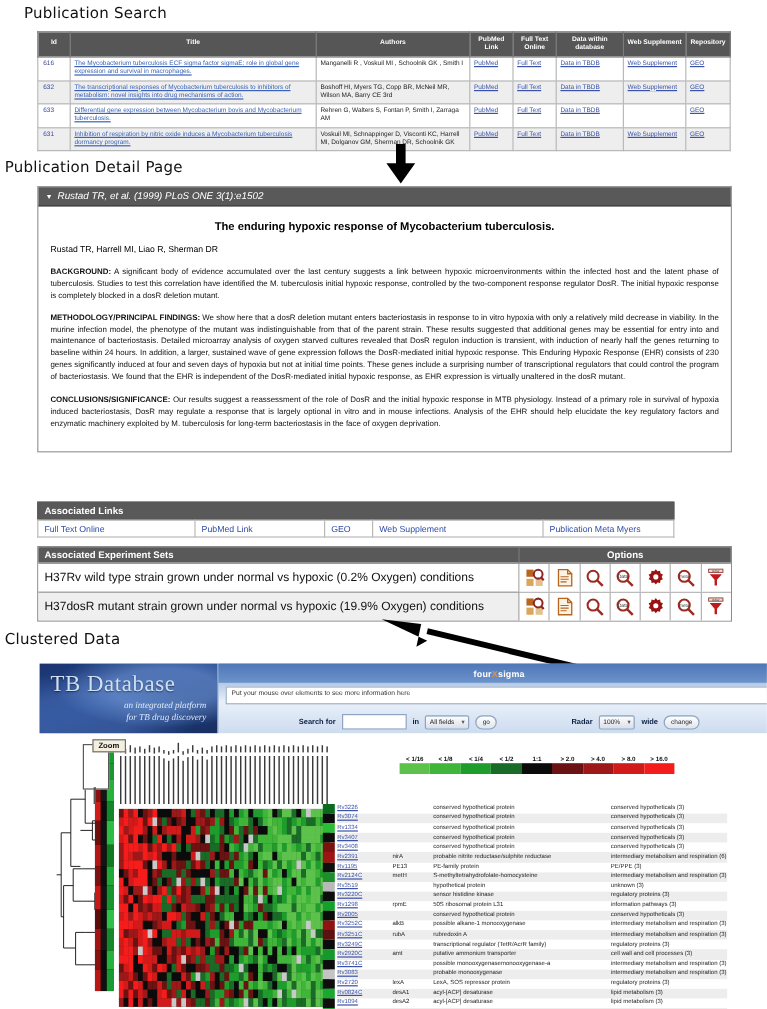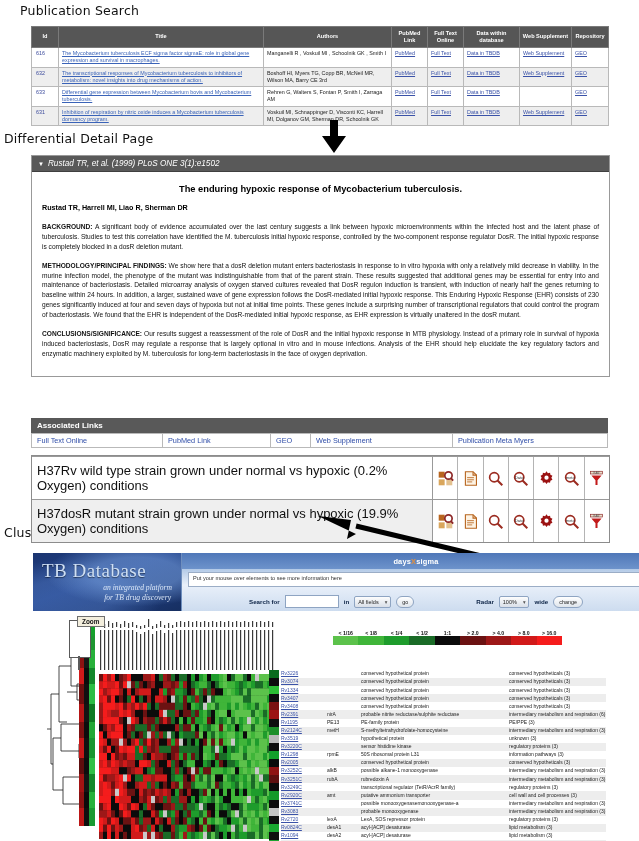--- a/index.html
+++ b/index.html
@@ -35,42 +35,42 @@
   #pub-detail{position:absolute;left:31px;top:155px;width:577px;
     border:1px solid #999;background:#fff;}
   .pd-bar{
     background:#595959;color:#ffffff;font-style:italic;
     font-size:8.2px;padding:3px 6px;font-weight:500;
     border-bottom:1px solid #3f3f3f;
   }
   .pd-bar .caret{font-style:normal;font-size:6px;margin-right:4px;}
   .pd-body{padding:9px 10px 8px 10px;}
   .pd-title{font-size:9.3px;font-weight:bold;margin:3px 0 9px 0;text-align:center;}
-  .pd-authors{font-size:7.2px;font-weight:bold;margin:0 0 10px 0;}
+  .pd-authors{font-size:7.2px;font-weight:normal;margin:0 0 10px 0;}
   .pd-para{font-size:6.6px;text-align:justify;line-height:1.5;margin:0 0 9px 0;color:#111;}
   .pd-para b{font-weight:bold;}
 
   
-  #assoc-links{position:absolute;left:31px;top:418px;width:577px;}
+  #assoc-links{position:absolute;left:31px;top:418px;width:531px;}
   .al-head{background:#595959;color:#fff;font-size:8px;font-weight:bold;
     padding:2px 5px;border:1px solid #585858;}
   table.links{border-collapse:collapse;width:100%;table-layout:fixed;}
   table.links td{border:1px solid #b9b9b9;padding:2px 5px;font-size:7.3px;}
   table.links td a{color:#2f4da8;text-decoration:none;}
 
   
   #assoc-exp{position:absolute;left:31px;top:455px;width:577px;
     border:1px solid #8c8c8c;}
   .ae-head{display:flex;background:#595959;color:#fff;}
   .ae-head .t1{flex:1;font-size:8px;font-weight:bold;padding:2px 5px;}
   .ae-head .t2{width:176px;font-size:8px;font-weight:bold;padding:2px 0;
     text-align:center;border-left:1px solid #777;}
   .exp-row{display:flex;align-items:stretch;border-top:1px solid #999;background:#fff;}
   .exp-row.alt{background:#efefef;}
-  .exp-name{flex:1;font-size:13px;padding:6px 5px;color:#111;}
+  .exp-name{flex:1;font-size:10px;padding:6px 5px;color:#111;}
   .opt-cells{width:176px;display:flex;border-left:1px solid #999;}
   .opt-cell{flex:1;border-left:1px solid #b4b4b4;display:flex;
     align-items:center;justify-content:center;background:#fff;}
   .opt-cell:first-child{border-left:none;}
   .opt-ico{width:17px;height:17px;display:block;}
 
   
   .arrow-svg{position:absolute;}
 
   
@@ -84,21 +84,21 @@
       linear-gradient(160deg,#1b3570 0%,#20418a 45%,#172f61 100%);
   }
   .gx-logo .l1{
     position:absolute;left:9px;top:7px;color:#cfe0f5;
     font-family:"Liberation Serif", serif;font-size:19px;letter-spacing:.5px;
     text-shadow:0 1px 1px rgba(0,0,0,.5);
   }
   .gx-logo .l2{
     position:absolute;right:9px;top:30px;color:#dbe7f8;
     font-family:"Liberation Serif", serif;font-style:italic;font-size:7.6px;
-    text-align:center;line-height:1.35;
+    text-align:right;line-height:1.35;
   }
   .gx-main{flex:1;background:linear-gradient(180deg,#7d9fd0 0%,#9fbce0 18%,#e9f0fa 55%,#cddcef 100%);
     position:relative;border-left:1px solid #6f8fbe;}
   .gx-title{
     text-align:center;font-size:7.4px;font-weight:bold;color:#0d2a5c;
     padding:4px 0 3px 0;background:linear-gradient(180deg,#4f77b8,#6d93cb);
     color:#ffffff;letter-spacing:.2px;
   }
   .gx-title .x{color:#e8913a;}
   .gx-hint{
@@ -147,21 +147,21 @@
   .gt-desc{width:148px;}
   .gt-fn{flex:1;}
   .stripe{position:absolute;left:236px;top:54px;width:10px;}
   .stripe i{display:block;height:8.1px;}
 </style>
 </head>
 <body>
 
 <div class="section-label" style="position:absolute;left:20px;top:3px;">Publication Search</div>
 
-<div class="section-label" style="position:absolute;left:4px;top:131px;">Differential Detail Page</div>
+<div class="section-label" style="position:absolute;left:4px;top:131px;">Publication Detail Page</div>
 
 <div class="section-label" style="position:absolute;left:4px;top:525px;">Clustered Data</div>
 
 <div id="pub-search">
   <table class="grid">
     <colgroup>
       <col style="width:27px">
         <col style="width:205px">
         <col style="width:128px">
       <col style="width:36px">
@@ -260,20 +260,24 @@
       <td><a href="#">PubMed Link</a></td>
       <td><a href="#">GEO</a></td>
       <td><a href="#">Web Supplement</a></td>
       <td><a href="#">Publication Meta Myers</a></td>
     </tr>
   </tbody>
     </table>
 </div>
 
 <div id="assoc-exp">
+  <div class="ae-head">
+    <div class="t1">Associated Experiment Sets</div>
+    <div class="t2">Options</div>
+  </div>
 
   <div class="exp-row">
     <div class="exp-name">H37Rv wild type strain grown under normal vs hypoxic (0.2% Oxygen) conditions</div>
     <div class="opt-cells">
       <div class="opt-cell">
         <svg class="opt-ico" viewBox="0 0 20 20">
           <rect x="2" y="2" width="7" height="7" fill="#b8651f"></rect>
             <rect x="2" y="11" width="7" height="7" fill="#d9a65c"></rect>
           <rect x="11" y="11" width="7" height="7" fill="#e3c18f"></rect>
           <circle cx="13.5" cy="6.5" r="4.3" fill="none" stroke="#8d2727" stroke-width="2"></circle>
@@ -395,21 +399,21 @@
 <div id="gx">
   <div class="gx-top">
     <div class="gx-logo">
       <div class="l1">TB Database</div>
       <div class="l2">
         <span>an integrated platform</span><br>
         <span>for TB drug discovery</span>
       </div>
     </div>
     <div class="gx-main">
-      <div class="gx-title"><span>days</span><span class="x">X</span><span>sigma</span></div>
+      <div class="gx-title"><span>four</span><span class="x">X</span><span>sigma</span></div>
       <div class="gx-hint">Put your mouse over elements to see more information here</div>
       <div class="gx-controls">
         <span>Search for</span>
         <input class="mini-input" value="" style="">
         <span>in</span>
         <span class="mini-select">
             <span>All fields</span>
             <span class="cv">▾</span>
           </span>
         <span class="pill">go</span>

